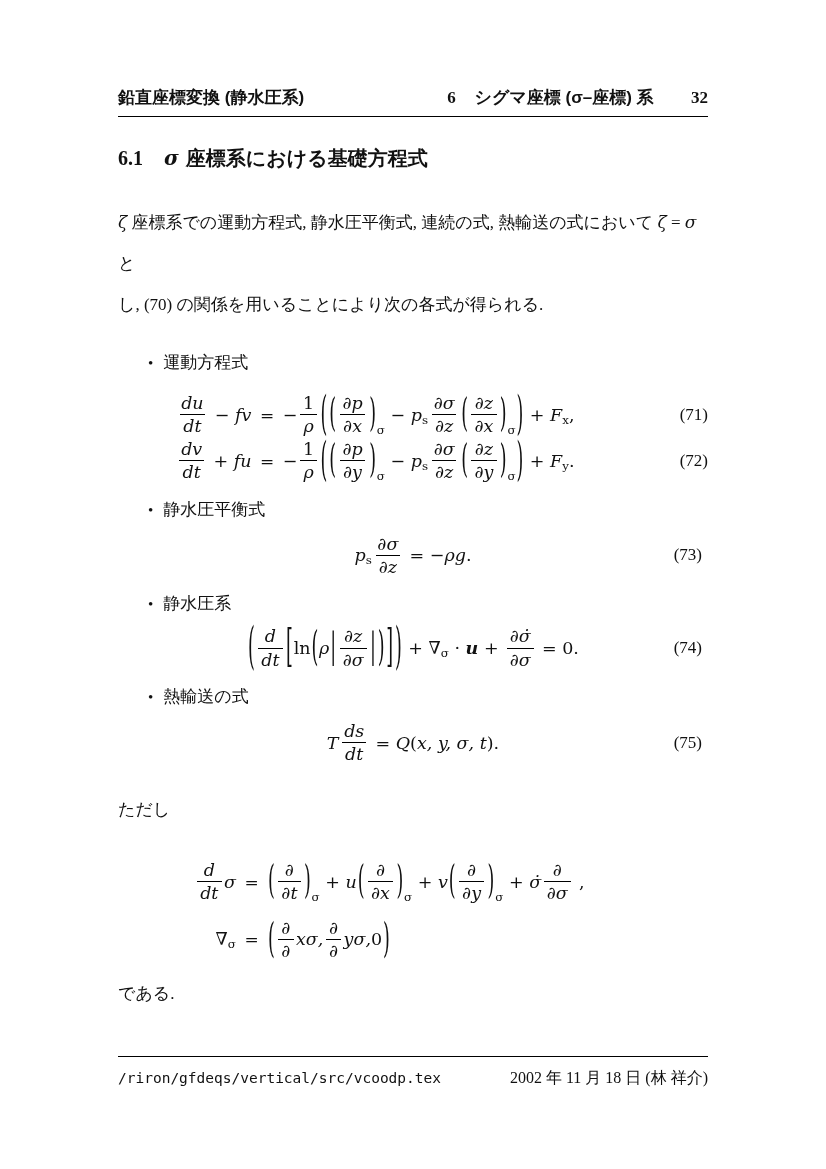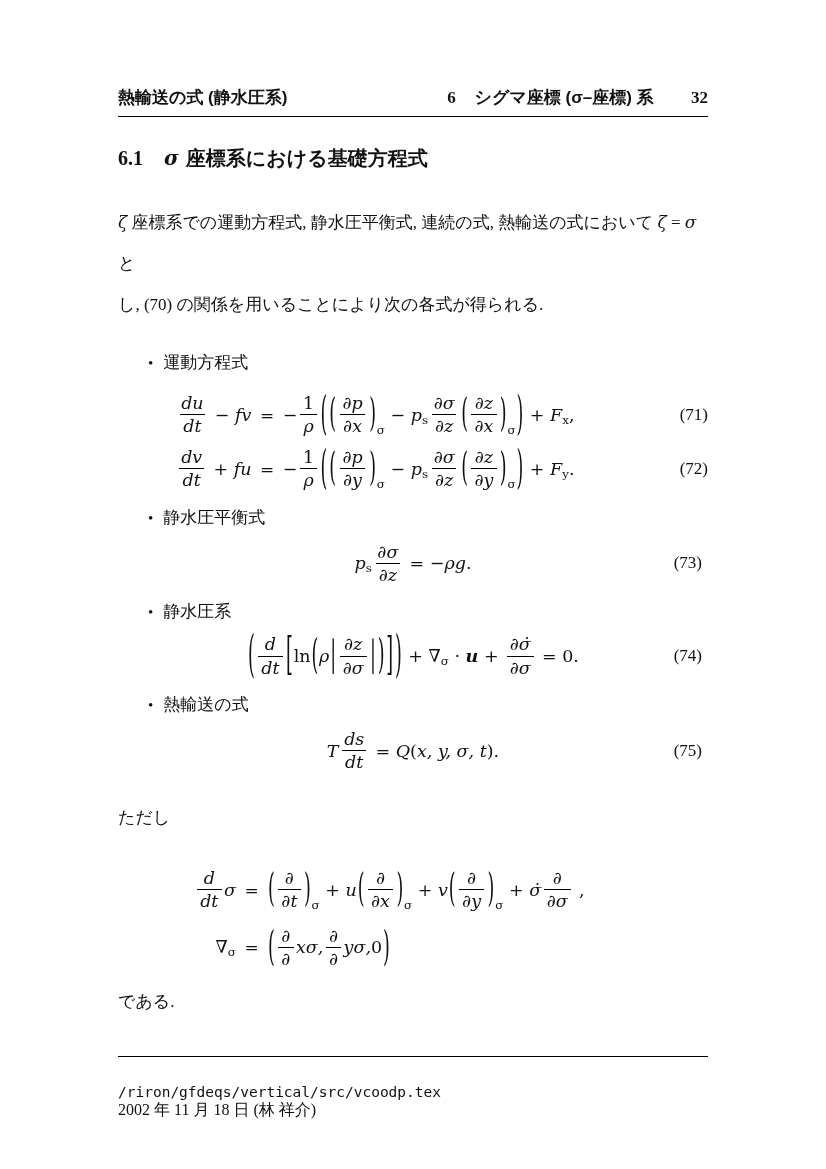--- a/index.html
+++ b/index.html
@@ -50,49 +50,49 @@
   .meq .mo{margin:0 0.32em;}
   .meq .msub{font-size:0.68em;transform:translateY(0.45em);}
   .mfrac{display:inline-flex;flex-direction:column;align-items:center;
          margin:0 0.14em;line-height:1.05;text-align:center;}
   .mnum{display:block;padding:0 0.18em 2px 0.18em;}
   .mden{display:block;padding:2px 0.18em 0 0.18em;border-top:1px solid #000;}
   .mgroup{display:inline-flex;align-items:center;}
   .mdelim{display:inline-block;line-height:1;transform-origin:center;margin:0 0.05em;}
   
   .eq-align{display:grid;grid-template-columns:1fr auto auto 1fr;
-            align-items:center;row-gap:12px;width:100%;margin-top:20px;}
+            align-items:center;row-gap:4px;width:100%;margin-top:20px;}
   .eq-align.defs{margin-top:40px;row-gap:16px;}
   .a-lhs{justify-self:end;}
   .a-rel{margin:0 0.5em;font-family:"DejaVu Serif",serif;}
   .a-rhs{justify-self:start;}
   .a-tag{justify-self:end;font-family:"Liberation Serif",serif;}
   
   .eq-line{position:relative;display:flex;justify-content:center;align-items:center;}
   .eq-line .eq-tag{position:absolute;right:6px;top:50%;transform:translateY(-50%);}
   .eq73{margin-top:14px;}
   .eq74{margin-top:12px;}
   .eq75{margin-top:14px;}
   .m-t12{margin-top:12px;}
   
   .page-footer{
     position:absolute;left:118px;right:118px;top:1056px;
-    border-top:1px solid #000;padding-top:27px;
-    display:flex;justify-content:space-between;align-items:baseline;flex-direction:column;
+    border-top:1px solid #000;padding-top:11px;
+    display:flex;justify-content:space-between;align-items:baseline;
   }
   .f-path{font-family:"DejaVu Sans Mono","Liberation Mono",monospace;font-size:14.5px;}
   .f-date{font-size:16px;}
 </style>
 </head>
 <body>
 
 <div class="page">
 
   <header class="page-header">
-    <span class="h-left">熱輸送の式 (静水圧系)</span>
+    <span class="h-left">鉛直座標変換 (静水圧系)</span>
     <span class="h-right">
       <span class="h-num">6</span>
       <span class="h-title">シグマ座標 (σ–座標) 系</span>
       <span class="h-page">32</span>
     </span>
   </header>
 
   <h2 class="sec-heading">
     <span class="h-no">6.1</span><span class="sig">σ</span><span>座標系における基礎方程式</span>
   </h2>

